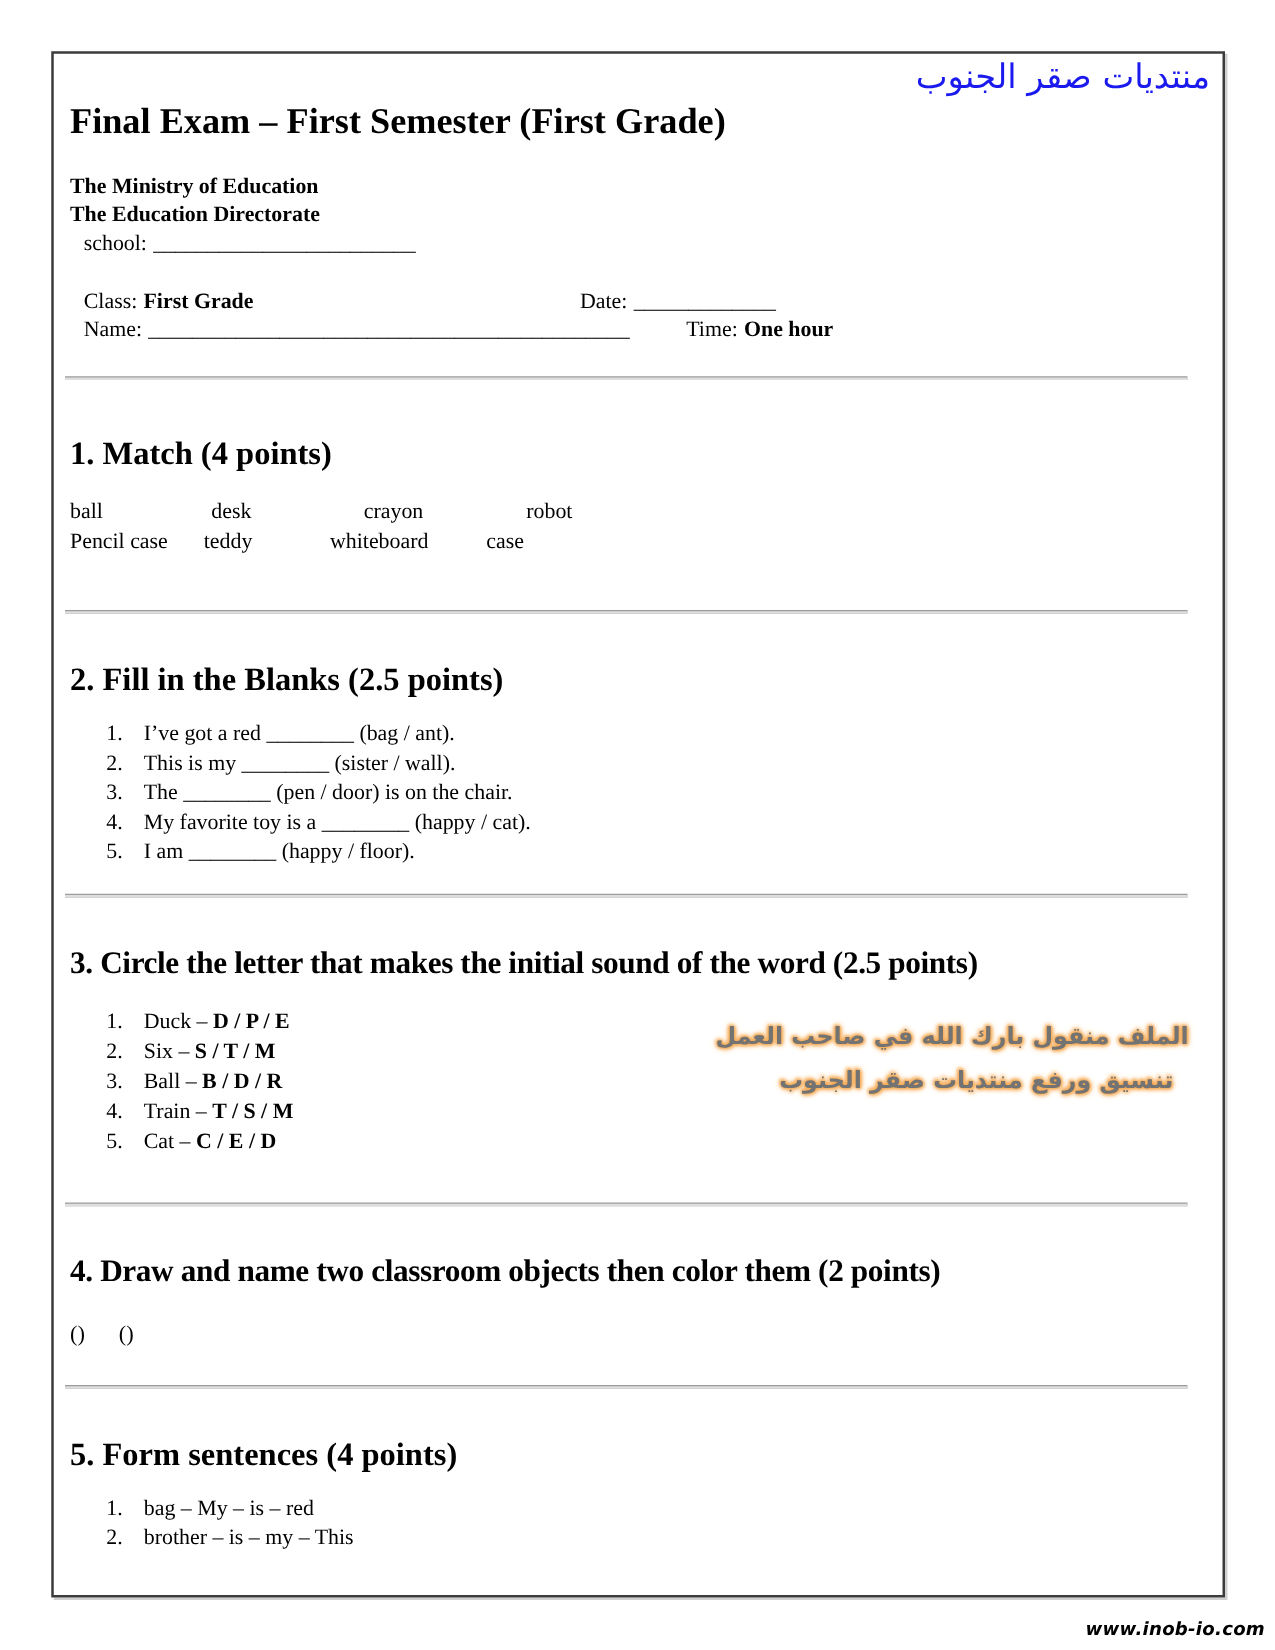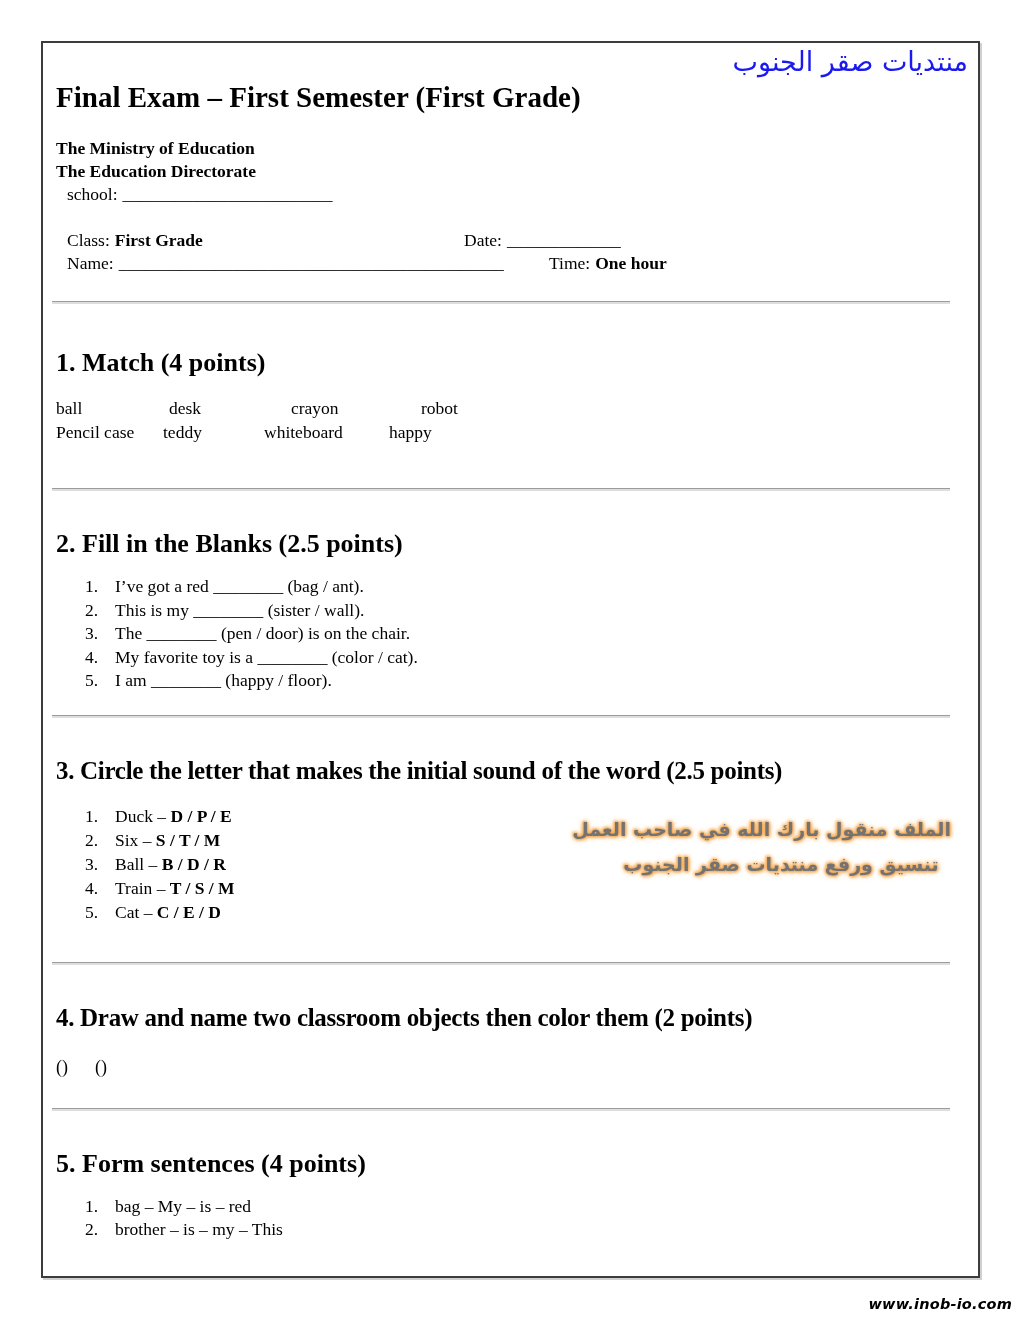--- a/index.html
+++ b/index.html
@@ -116,32 +116,32 @@
     <div class="match-row">
       <span class="r1-w1">ball</span>
       <span class="r1-w2">desk</span>
       <span class="r1-w3">crayon</span>
       <span class="r1-w4">robot</span>
     </div>
     <div class="match-row">
       <span class="r2-w1">Pencil case</span>
       <span class="r2-w2">teddy</span>
       <span class="r2-w3">whiteboard</span>
-      <span class="r2-w4">happy</span>
+      <span class="r2-w4">case</span>
     </div>
   </div>
 
   <div class="hr hr2"></div>
 
   <div class="sec-h">2. Fill in the Blanks (2.5 points)</div>
   <div class="qlist">
     <div class="qitem"><span class="num">1.</span><span>I’ve got a red ________ (bag / ant).</span></div>
     <div class="qitem"><span class="num">2.</span><span>This is my ________ (sister / wall).</span></div>
     <div class="qitem"><span class="num">3.</span><span>The ________ (pen / door) is on the chair.</span></div>
-    <div class="qitem"><span class="num">4.</span><span>My favorite toy is a ________ (color / cat).</span></div>
+    <div class="qitem"><span class="num">4.</span><span>My favorite toy is a ________ (happy / cat).</span></div>
     <div class="qitem"><span class="num">5.</span><span>I am ________ (happy / floor).</span></div>
   </div>
 
   <div class="hr hr3"></div>
 
   <div class="sec-h narrow">3. Circle the letter that makes the initial sound of the word (2.5 points)</div>
   <div class="s3body">
     <div class="qitem"><span class="num">1.</span><span>Duck – </span><span class="bold">D / P / E</span></div>
     <div class="qitem"><span class="num">2.</span><span>Six – </span><span class="bold">S / T / M</span></div>
     <div class="qitem"><span class="num">3.</span><span>Ball – </span><span class="bold">B / D / R</span></div>

